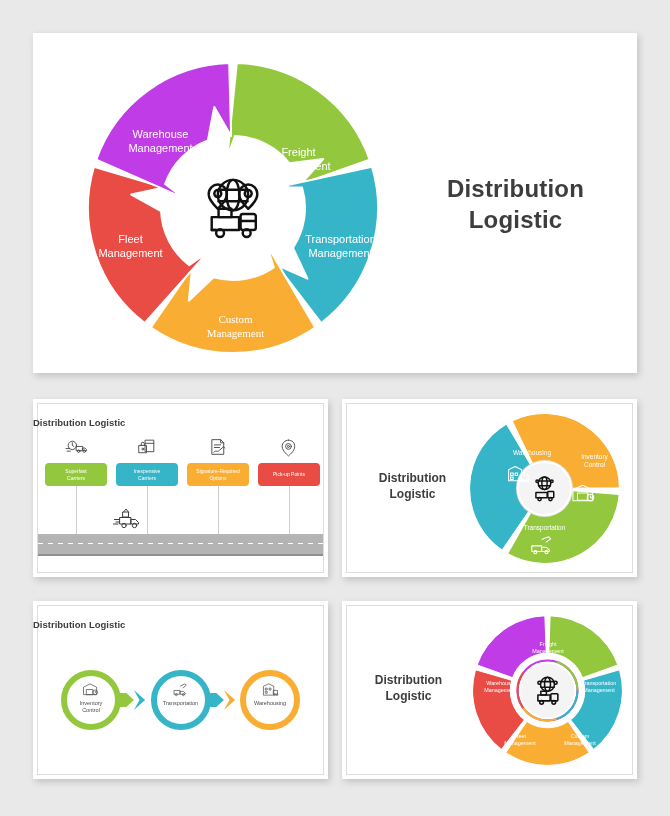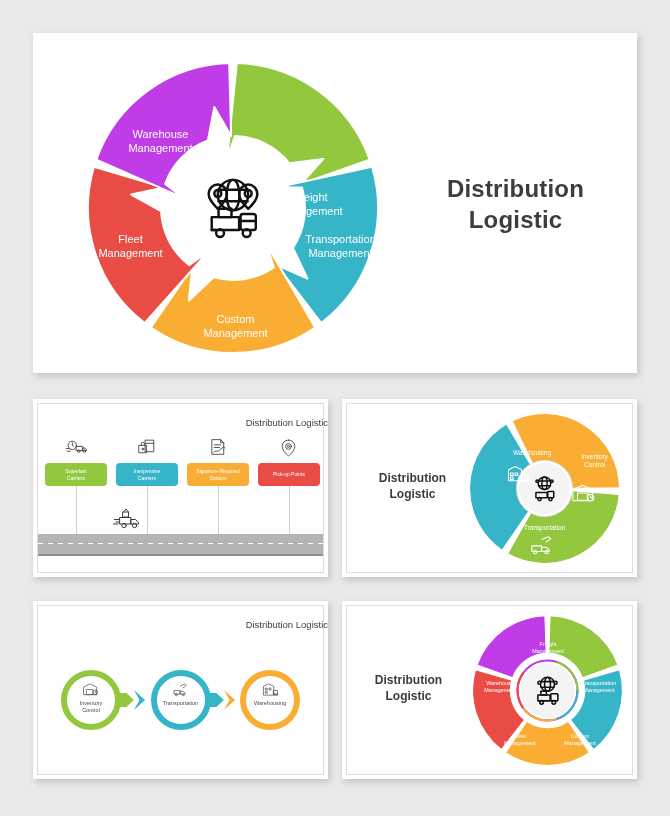--- a/index.html
+++ b/index.html
@@ -52,22 +52,22 @@
 
   .center-disc {
     position: absolute;
     background: #fff;
     border-radius: 50%;
   }
 
   
   .sm-title {
     position: absolute;
-    width: 100%; text-align: right;
-    font-size: 9.5px; font-weight: normal; color: #3d3d3d;
+    width: 100%; text-align: left;
+    font-size: 9.5px; font-weight: bold; color: #3d3d3d;
   }
   .side-title {
     position: absolute;
     text-align: center;
     font-size: 12px; font-weight: bold; line-height: 1.3; color: #3d3d3d;
   }
 
   
   .road-band {
     position: absolute; left: 5px; width: 285px;
@@ -146,25 +146,25 @@
             <rect x="22" y="62" width="36" height="17"></rect>
             <rect x="31" y="51" width="17" height="11"></rect>
             <rect x="60" y="58" width="20" height="21" rx="3"></rect>
             <line x1="60" y1="67" x2="80" y2="67"></line>
             <circle cx="33" cy="83" r="5.2"></circle>
             <circle cx="68" cy="83" r="5.2"></circle>
             <line x1="22" y1="79" x2="27" y2="79"></line>
           </g>
         </svg>
       </div>
-      <div class="seg-label" style="left:185px;top:88px;width:85px;margin-top:45px;">Freight
+      <div class="seg-label" style="left:173px;top:88px;width:85px;">Freight
 Management</div>
       <div class="seg-label" style="left:215px;top:175px;width:85px;">Transportation
 Management</div>
-      <div class="seg-label" style="left:110px;top:255px;width:85px;">Custom
+      <div class="seg-label" style="left:110px;top:255px;width:85px;font-family:Liberation Serif, serif;">Custom
 Management</div>
       <div class="seg-label" style="left:5px;top:175px;width:85px;">Fleet
 Management</div>
       <div class="seg-label" style="left:35px;top:70px;width:85px;">Warehouse
 Management</div>
     </div>
     <div class="main-title">
       <div>Distribution</div>
       <div>Logistic</div>
     </div>

